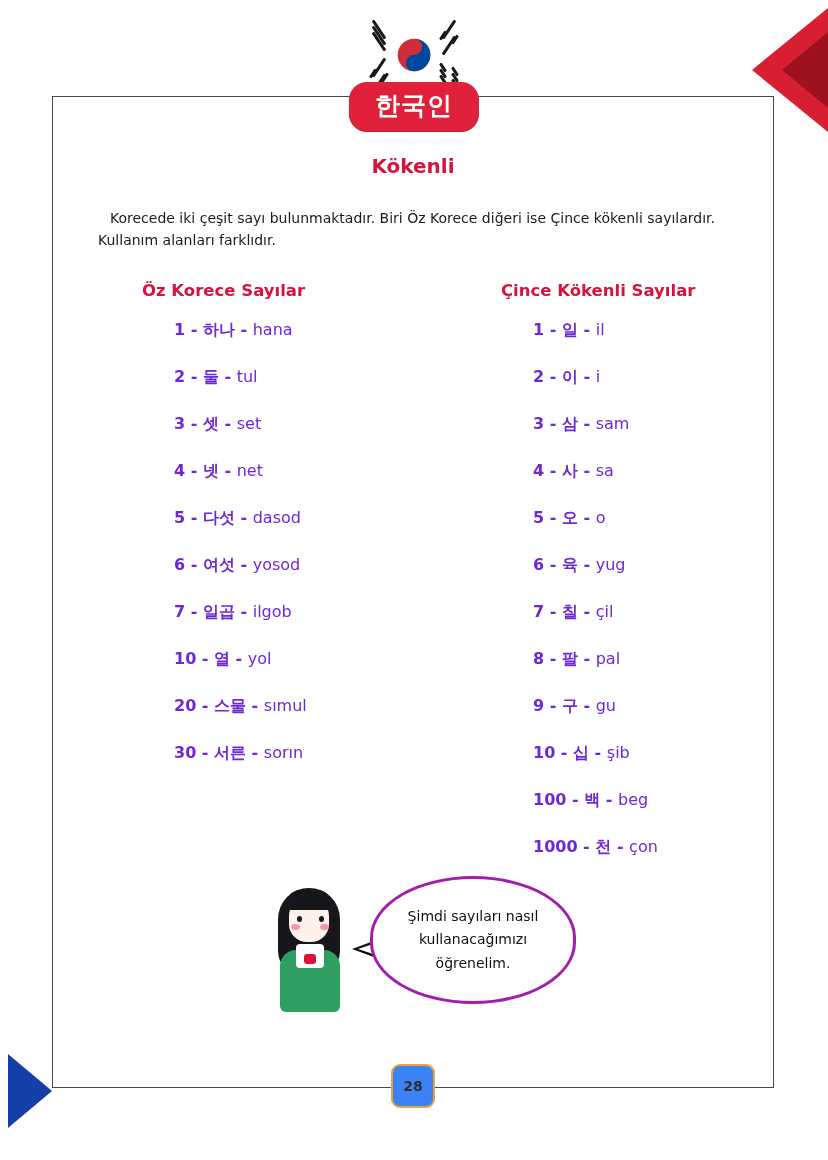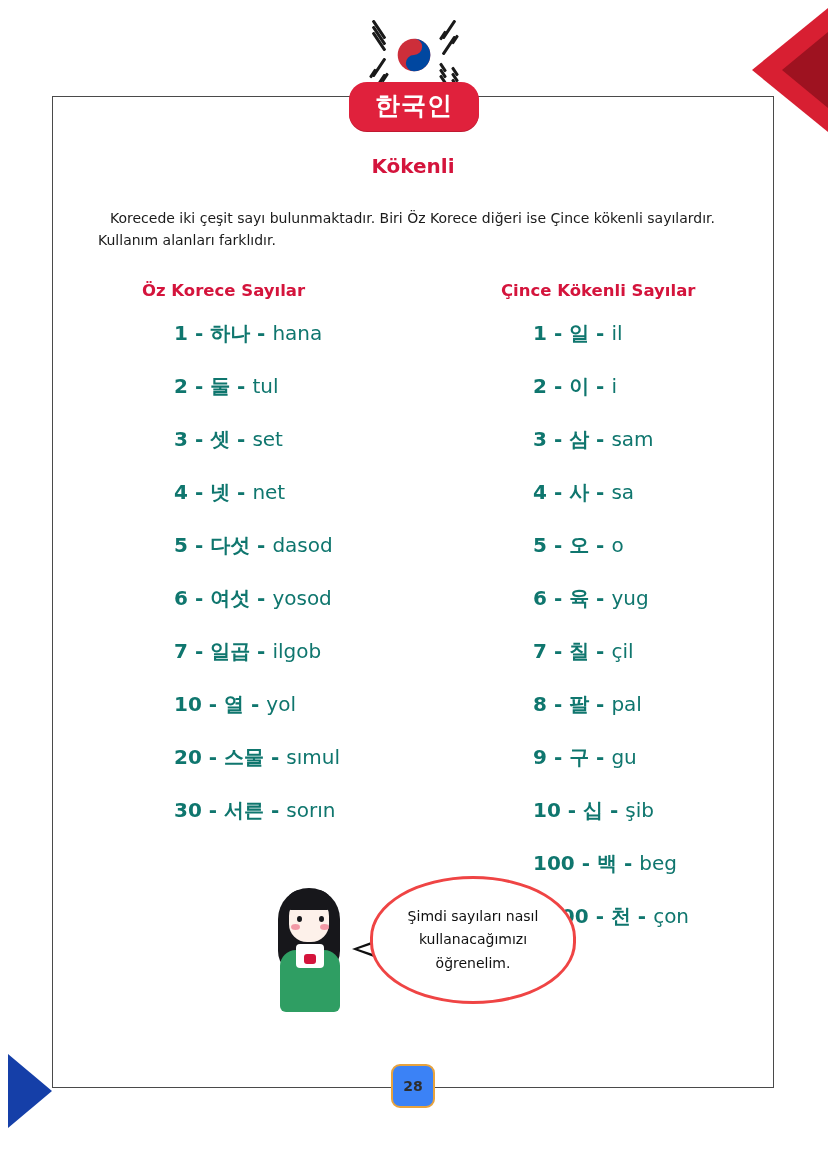--- a/index.html
+++ b/index.html
@@ -148,22 +148,22 @@
   }
   .col-head.right-head {
     padding-left: 62px;
   }
   .num-list {
     list-style: none;
     margin: 0;
     padding: 0;
   }
   .num-list li {
-    font-size: 20px;
-    color: #0f766e;
+    font-size: 16px;
+    color: #6d28d9;
     margin-bottom: 26px;
     padding-left: 32px;
     white-space: nowrap;
   }
   .col-right .num-list li {
     padding-left: 94px;
   }
   .num, .sep {
     font-weight: bold;
   }
@@ -266,21 +266,21 @@
     border-radius: 3px;
   }
 
   .bubble {
     position: absolute;
     left: 318px;
     bottom: 8px;
     width: 200px;
     height: 122px;
     background: #ffffff;
-    border: 3px solid #ef4444;
+    border: 3px solid #a21caf;
     border-radius: 50% / 48%;
     display: flex;
     align-items: center;
     justify-content: center;
     text-align: center;
   }
   .bubble-text {
     font-size: 14px;
     line-height: 1.65;
     color: #101010;

